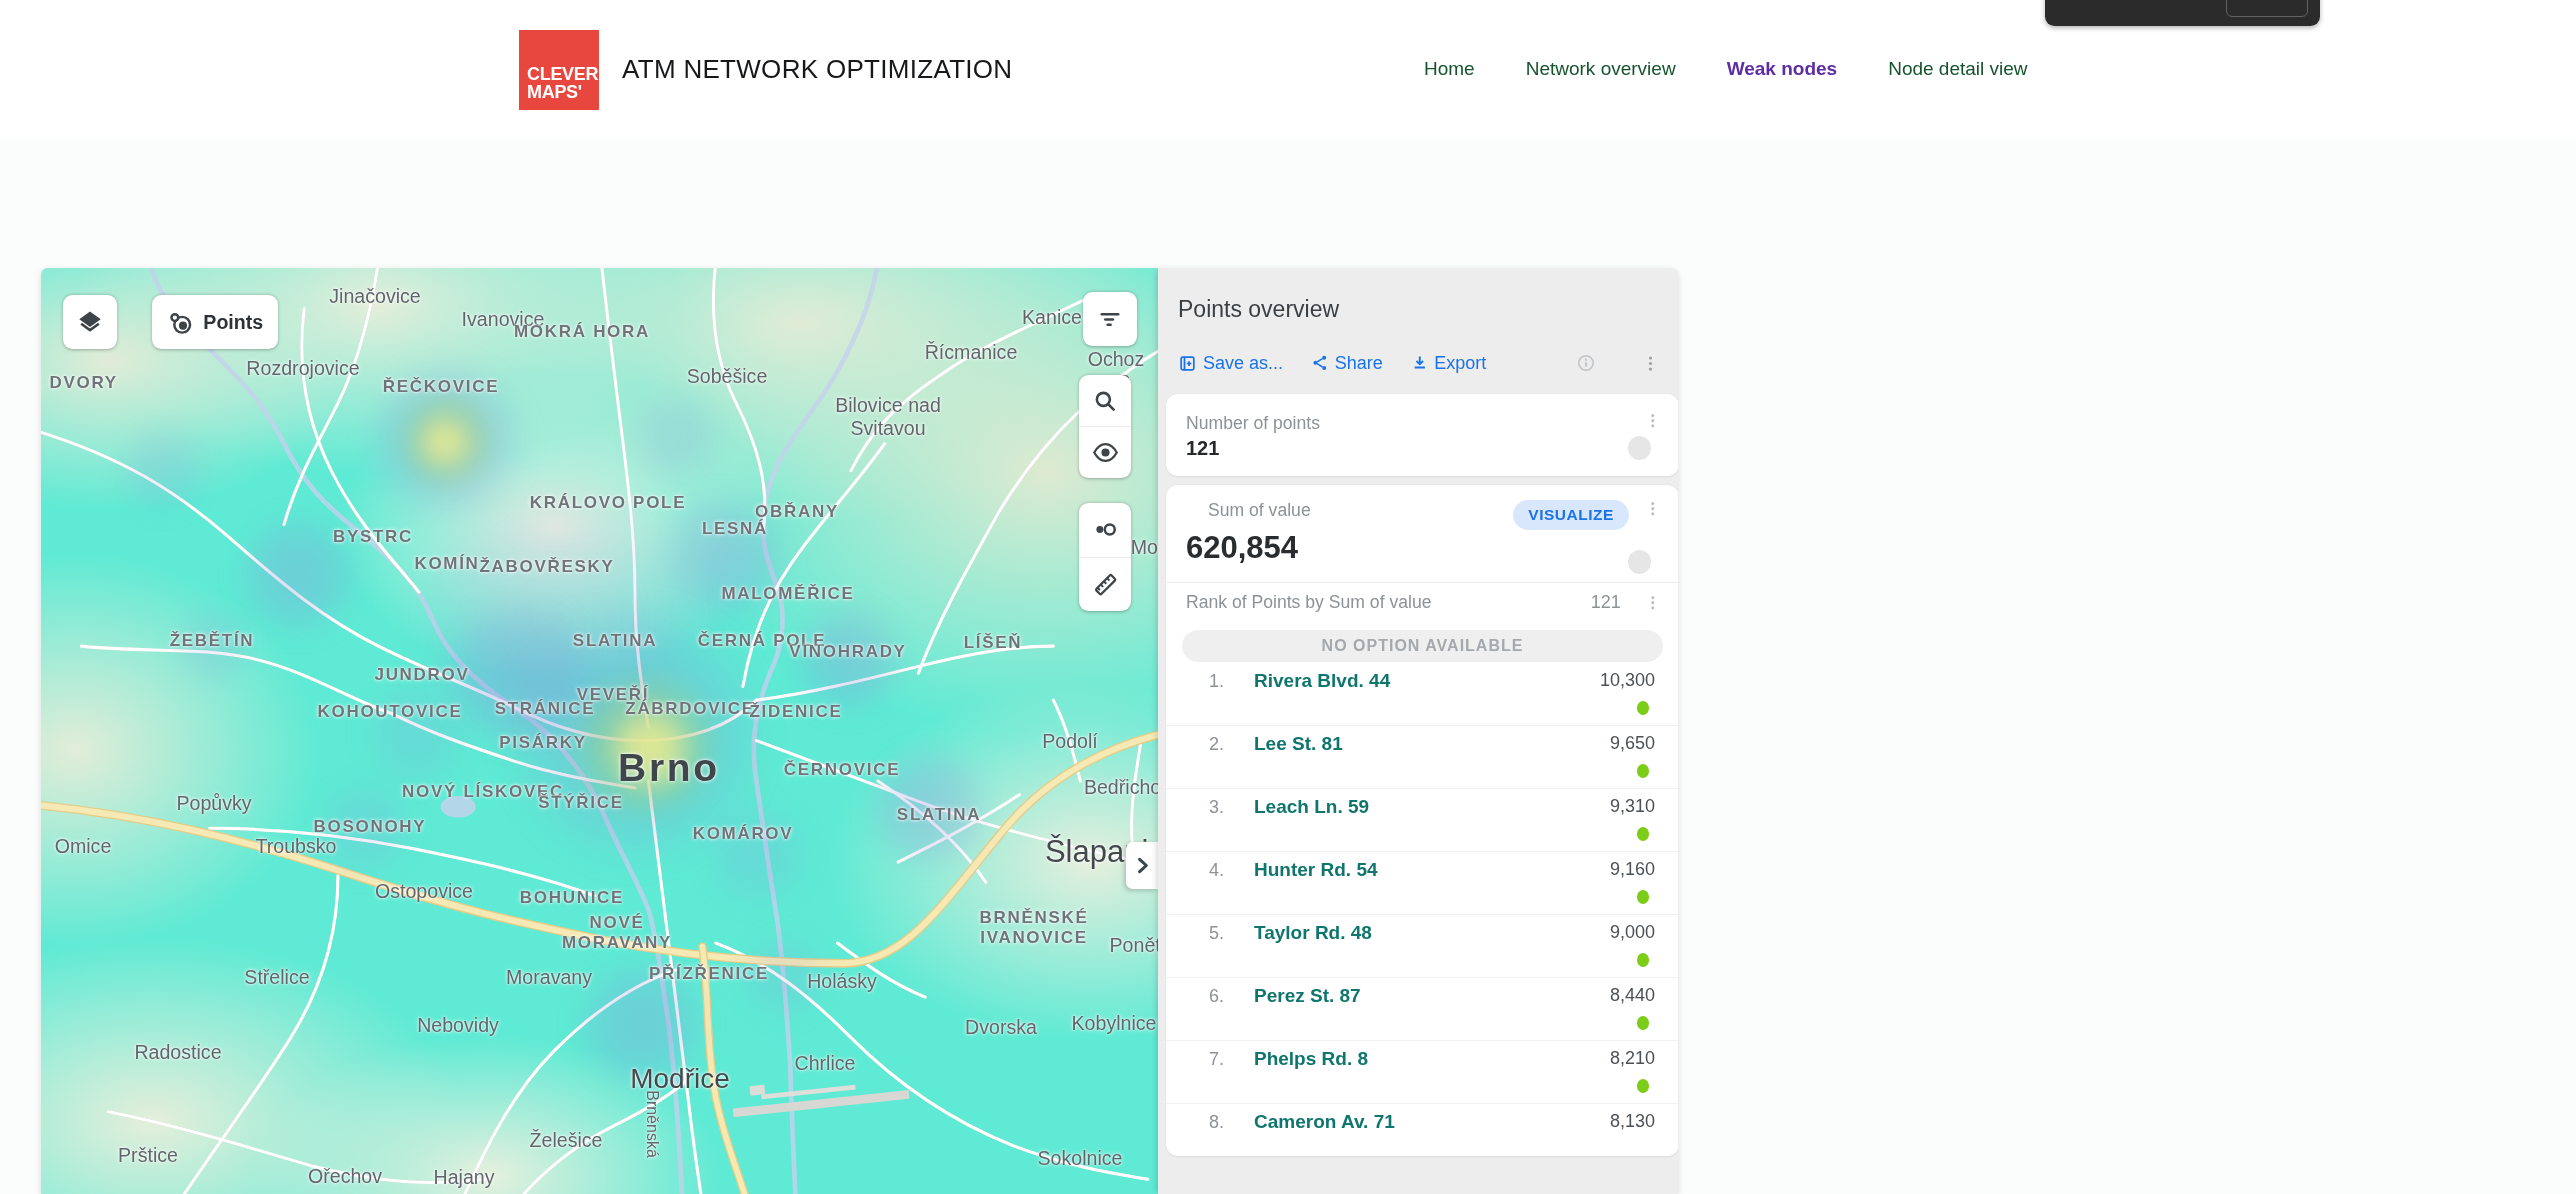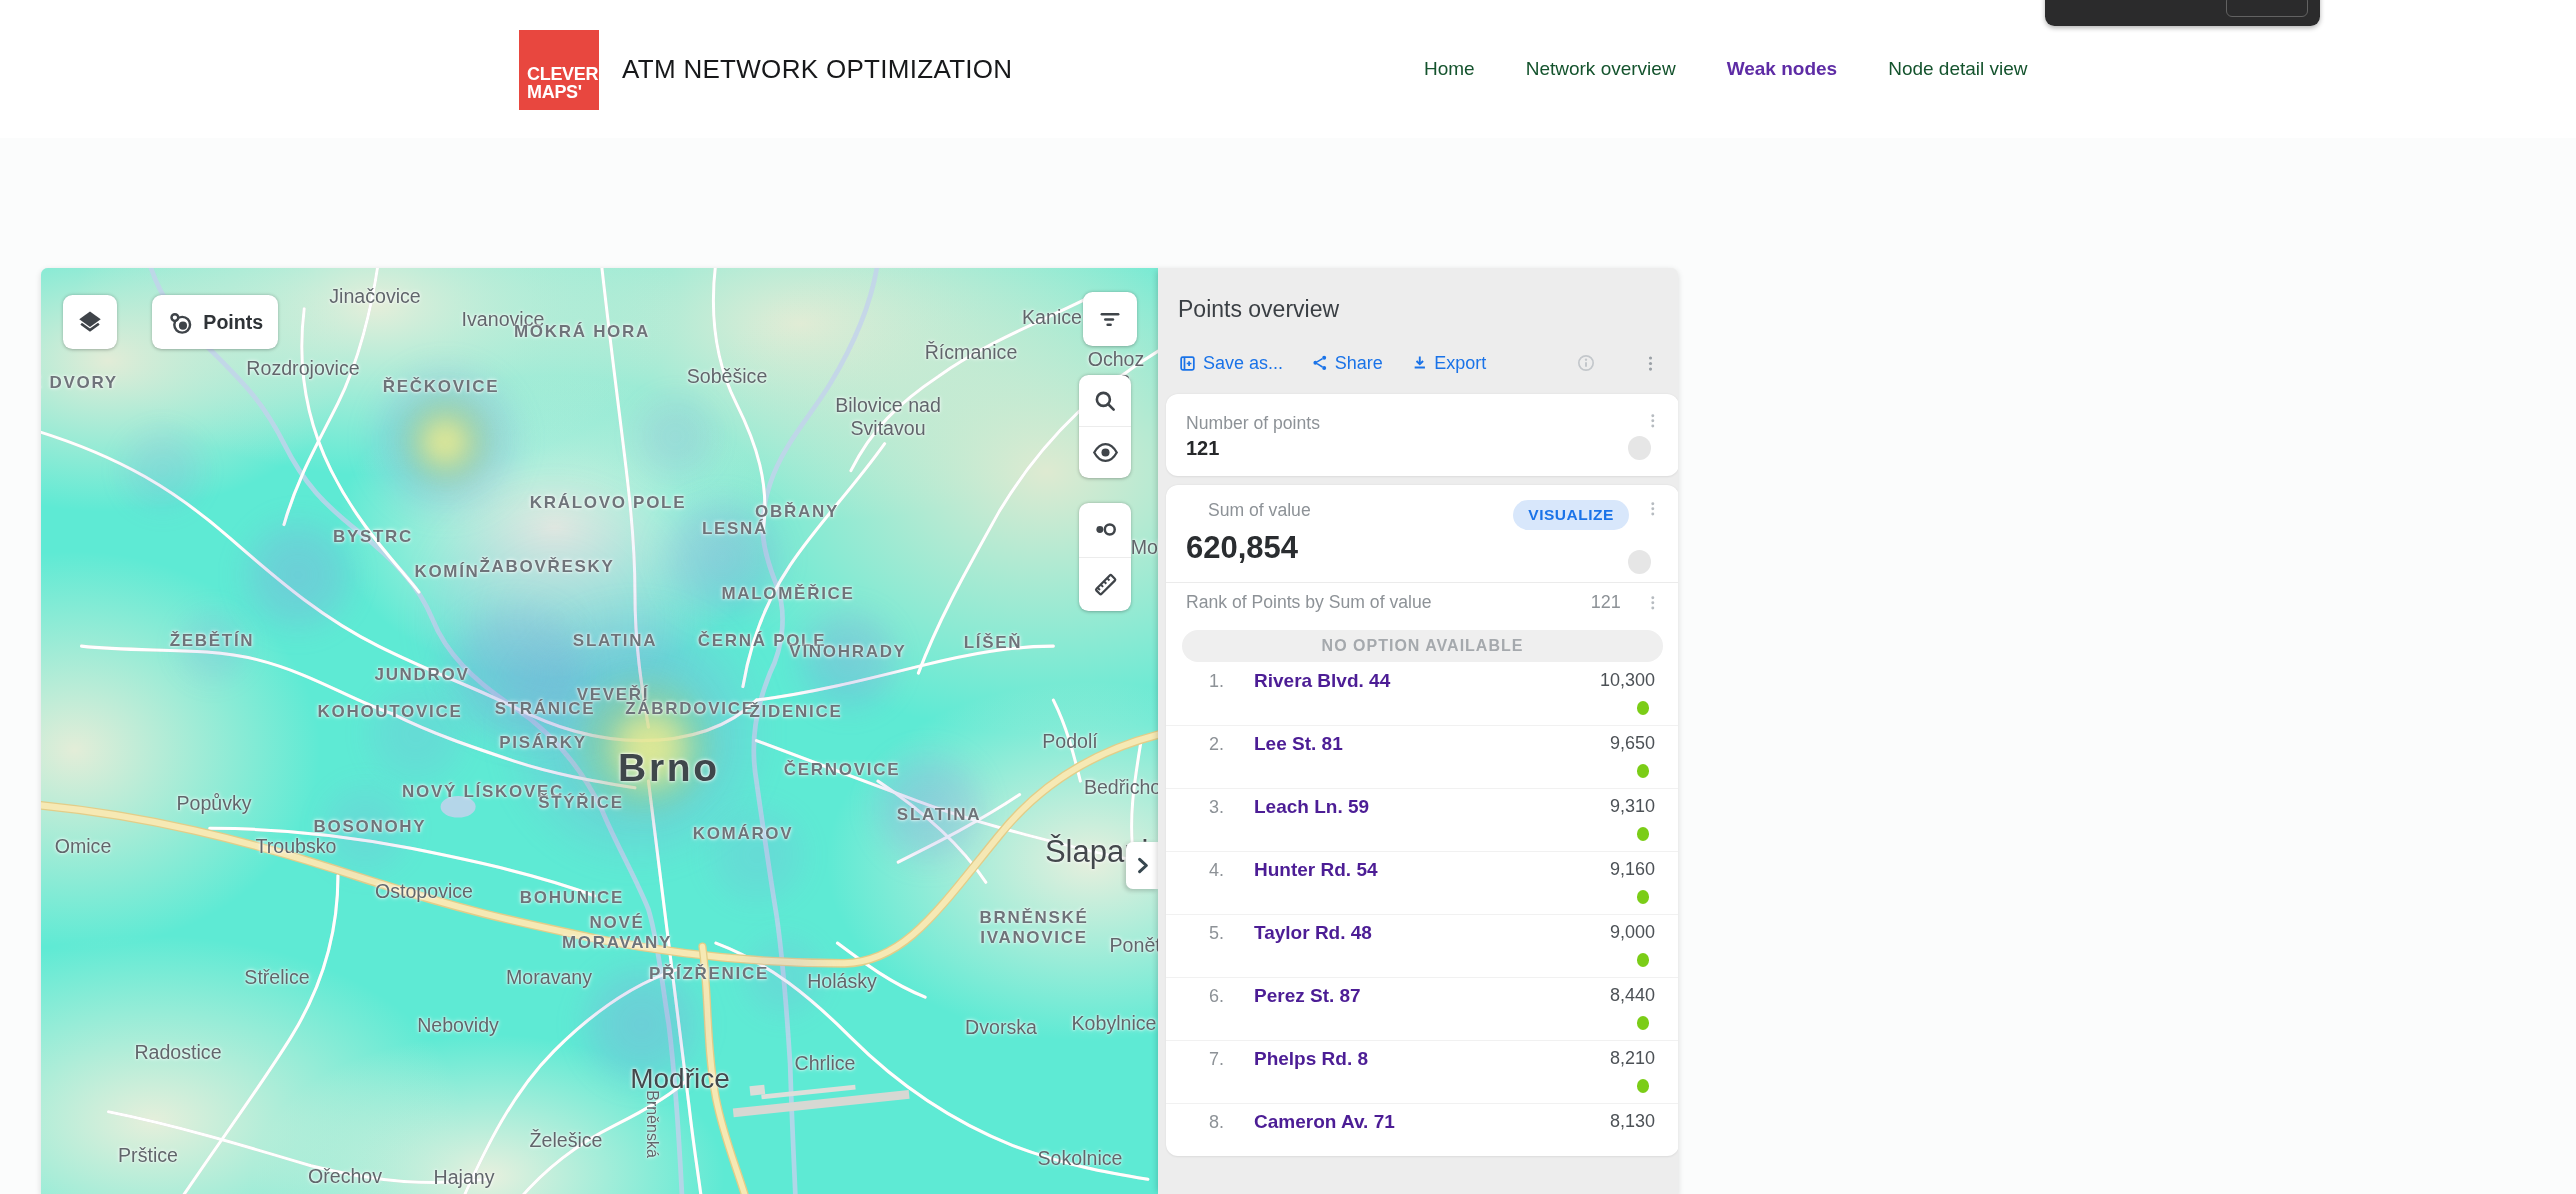--- a/index.html
+++ b/index.html
@@ -83,21 +83,21 @@
   .card2 .knob{top:65px;}
   .divider{position:absolute;left:0;right:0;top:97px;border-top:1.4px solid #ebebeb;}
   .rank-head{position:absolute;left:20px;right:17.6px;top:107px;display:flex;align-items:center;}
   .rank-head .count{margin-left:auto;margin-right:23px;font-size:18px;color:#8d9297;}
   .pill{position:absolute;left:16px;right:16px;top:145px;height:32px;background:#efefef;border-radius:16px;
         display:flex;align-items:center;justify-content:center;font-size:16px;font-weight:bold;color:#a5a9ad;letter-spacing:1px;}
   .rows{position:absolute;left:0;right:0;top:178px;}
   .rrow{position:relative;height:63px;box-sizing:border-box;border-bottom:0.7px solid #f1f1f1;cursor:pointer;}
   .rrow:last-child{height:49px;border-bottom:none;}
   .rrow .num{position:absolute;left:43px;top:8px;font-size:18px;color:#8d9297;}
-  .rrow .nm{position:absolute;left:88px;top:6.8px;font-size:19px;font-weight:bold;color:#4c1d95;}
+  .rrow .nm{position:absolute;left:88px;top:6.8px;font-size:19px;font-weight:bold;color:#0f766e;}
   .rrow .vv{position:absolute;right:24px;top:7.4px;font-size:18px;color:#4c5156;}
   .rrow .dot{position:absolute;right:30px;top:38px;width:12px;height:13.5px;border-radius:50%;background:#7bcd17;}
   svg{display:block;}
 </style>
 </head>
 <body>
 
 <div class="header">
   <div class="logo">
     <span>CLEVER°</span>
@@ -203,21 +203,21 @@
         <span class="map-label district" style="left: 400px; top: 119px;">ŘEČKOVICE</span>
         <span class="map-label town" style="left: 686px; top: 108px;">Soběšice</span>
         <span class="map-label town" style="left: 847px; top: 149px;">Bilovice nad
 Svitavou</span>
         <span class="map-label town" style="left: 1075px; top: 103px;">Ochoz u B</span>
         <span class="map-label district" style="left: 19px; top: 115px;">OVÉ DVORY</span>
         <span class="map-label district" style="left: 332px; top: 269px;">BYSTRC</span>
         <span class="map-label district" style="left: 567px; top: 235px;">KRÁLOVO POLE</span>
         <span class="map-label district" style="left: 694px; top: 261px;">LESNÁ</span>
         <span class="map-label district" style="left: 756px; top: 244px;">OBŘANY</span>
-        <span class="map-label district" style="left: 406px; top: 296px; margin-top: 8px;">KOMÍN</span>
+        <span class="map-label district" style="left: 406px; top: 296px;">KOMÍN</span>
         <span class="map-label district" style="left: 506px; top: 299px;">ŽABOVŘESKY</span>
         <span class="map-label district" style="left: 747px; top: 326px;">MALOMĚŘICE</span>
         <span class="map-label district" style="left: 574px; top: 373px;">SLATINA</span>
         <span class="map-label district" style="left: 677px; top: 373px; margin-left: 44px;">ČERNÁ POLE</span>
         <span class="map-label district" style="left: 381px; top: 407px;">JUNDROV</span>
         <span class="map-label district" style="left: 807px; top: 384px;">VINOHRADY</span>
         <span class="map-label district" style="left: 952px; top: 375px;">LÍŠEŇ</span>
         <span class="map-label district" style="left: 504px; top: 441px;">STRÁNICE</span>
         <span class="map-label district" style="left: 572px; top: 427px;">VEVEŘÍ</span>
         <span class="map-label district" style="left: 649px; top: 441px;">ZÁBRDOVICE</span>

